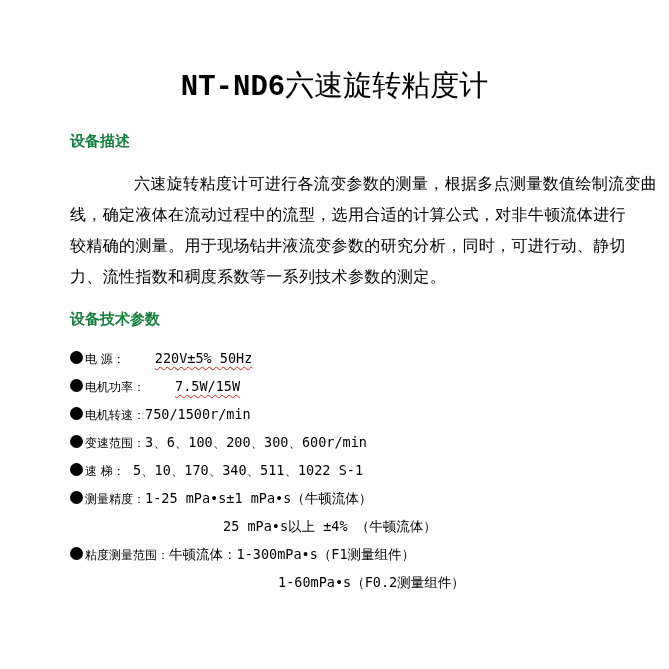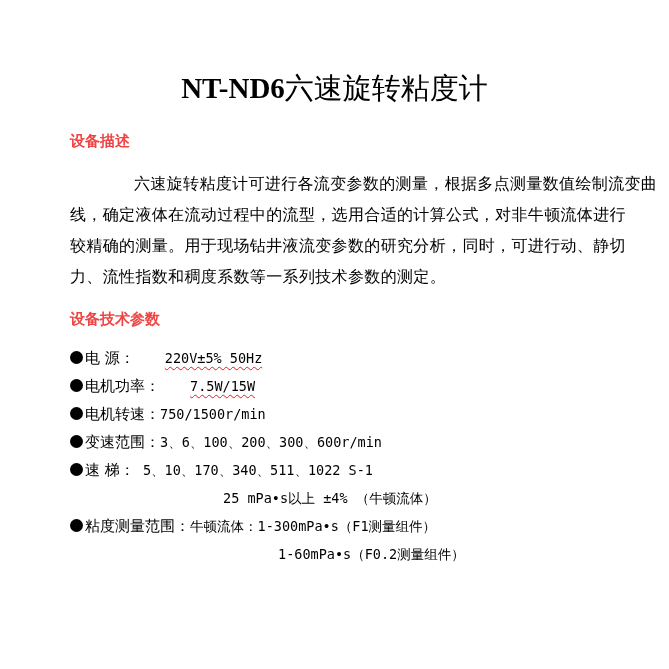--- a/index.html
+++ b/index.html
@@ -14,21 +14,21 @@
       overflow: hidden;
       font-family: "DejaVu Sans", sans-serif;
       color: #000000;
     }
     .title {
       position: absolute;
       left: 0;
       width: 669px;
       top: 68px;
       text-align: center;
-      font-family: Liberation Serif, serif;
+      font-family: Liberation Mono, monospace;
       font-size: 29px;
       line-height: 40px;
       white-space: nowrap;
     }
     .title .latin {
       font-weight: bold;
     }
     .title .cjk {
       font-weight: normal;
     }
@@ -37,21 +37,21 @@
       text-decoration-thickness: 1px;
       text-underline-offset: 3px;
       margin-left: 30px;
     }
     .heading {
       position: absolute;
       left: 70px;
       font-size: 15px;
       font-weight: bold;
       line-height: 22px;
-      color: #ef4444;
+      color: #15803d;
       white-space: nowrap;
     }
     .para {
       position: absolute;
       left: 70px;
       top: 168px;
       width: 560px;
       font-size: 16px;
       line-height: 31px;
       text-indent: 32px;
@@ -83,21 +83,21 @@
       display: inline-block;
       width: 13px;
       height: 13px;
       border-radius: 50%;
       background: #000;
       vertical-align: -1px;
       margin-right: 2px;
     }
     .label {
       font-family: "DejaVu Sans", sans-serif;
-      font-size: 15px;
+      font-size: 12px;
       text-align: right;
     }
     .value {
       font-family: "DejaVu Sans Mono", "Liberation Mono", monospace;
       font-size: 13.5px;
     }
     .indent1 { padding-left: 153px; }
     .indent2 { padding-left: 208px; }
   </style>
 </head>
@@ -127,20 +127,23 @@
   </div>
   <div class="spec-row">
     <span class="bullet"></span><span class="label">电机转速：</span><span class="value">750/1500r/min</span>
   </div>
   <div class="spec-row">
     <span class="bullet"></span><span class="label">变速范围：</span><span class="value">3、6、100、200、300、600r/min</span>
   </div>
   <div class="spec-row">
     <span class="bullet"></span><span class="label">速 梯：</span><span class="value" style="white-space:pre;"> 5、10、170、340、511、1022 S-1</span>
   </div>
+  <div class="spec-row">
+    <span class="bullet"></span><span class="label">测量精度：</span><span class="value">1-25 mPa•s±1 mPa•s（牛顿流体）</span>
+  </div>
   <div class="spec-row indent1">
     <span class="value">25 mPa•s以上 ±4% （牛顿流体）</span>
   </div>
   <div class="spec-row">
     <span class="bullet"></span><span class="label">粘度测量范围：</span><span class="value">牛顿流体：1-300mPa•s（F1测量组件）</span>
   </div>
   <div class="spec-row indent2">
     <span class="value">1-60mPa•s（F0.2测量组件）</span>
   </div>
 </div>

